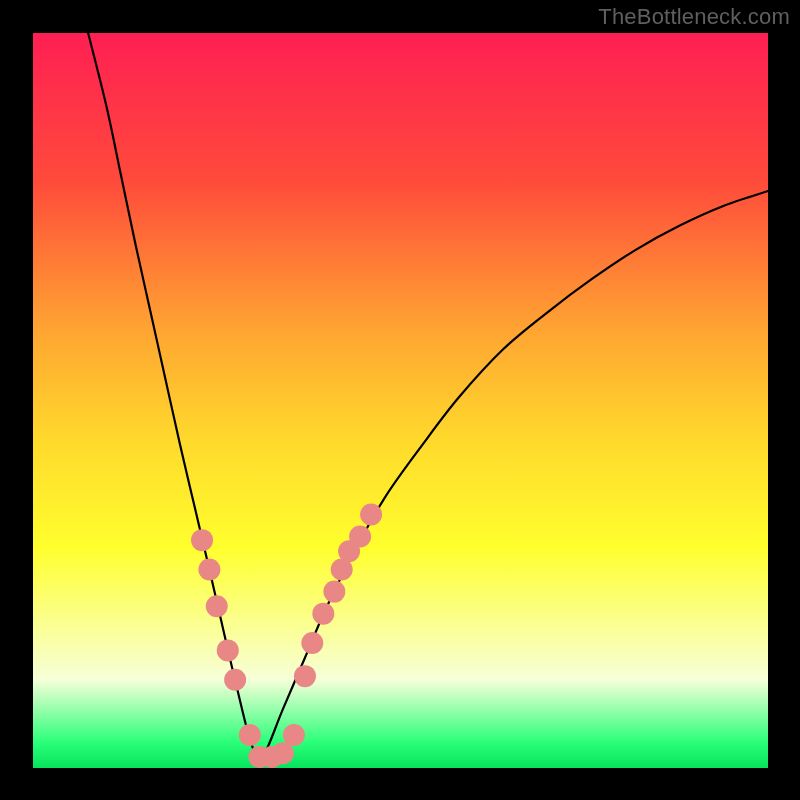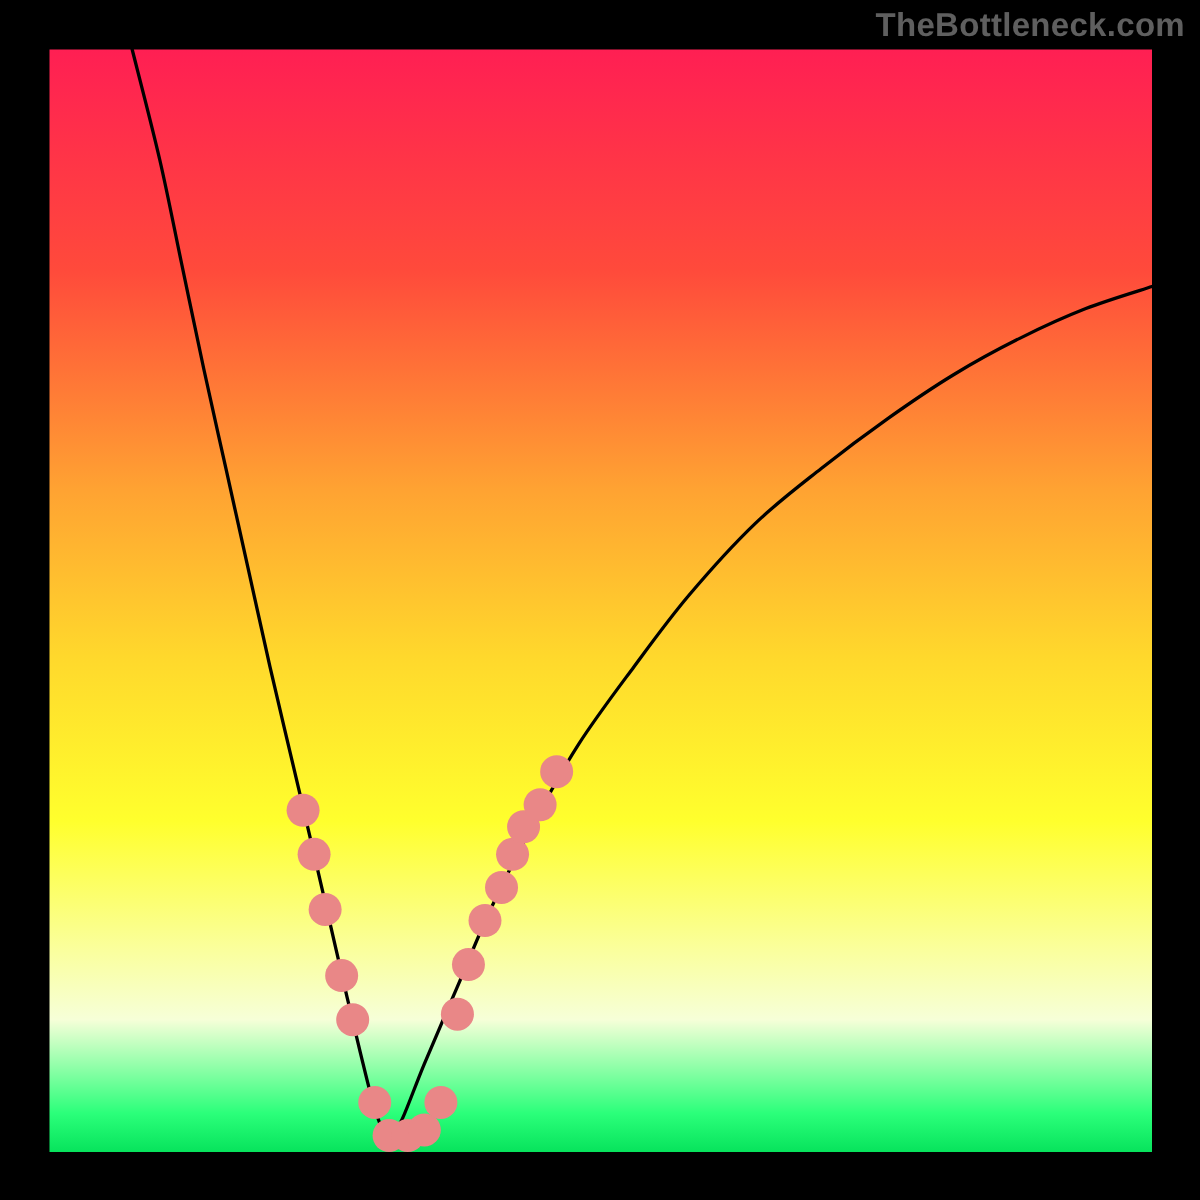--- a/index.html
+++ b/index.html
@@ -17,21 +17,21 @@
     top: 0;
     width: 800px;
     height: 800px;
   }
   .watermark {
     position: absolute;
     top: 4px;
     right: 10px;
     color: #5f5f5f;
     font-size: 22px;
-    font-weight: 700;
+    font-weight: 400;
     letter-spacing: 0.2px;
     user-select: none;
   }
 </style>
 </head>
 <body>
 
 <svg class="canvas" viewBox="0 0 800 800" preserveAspectRatio="none">
   <defs>
     <linearGradient id="bg-grad" x1="0" y1="0" x2="0" y2="1">

